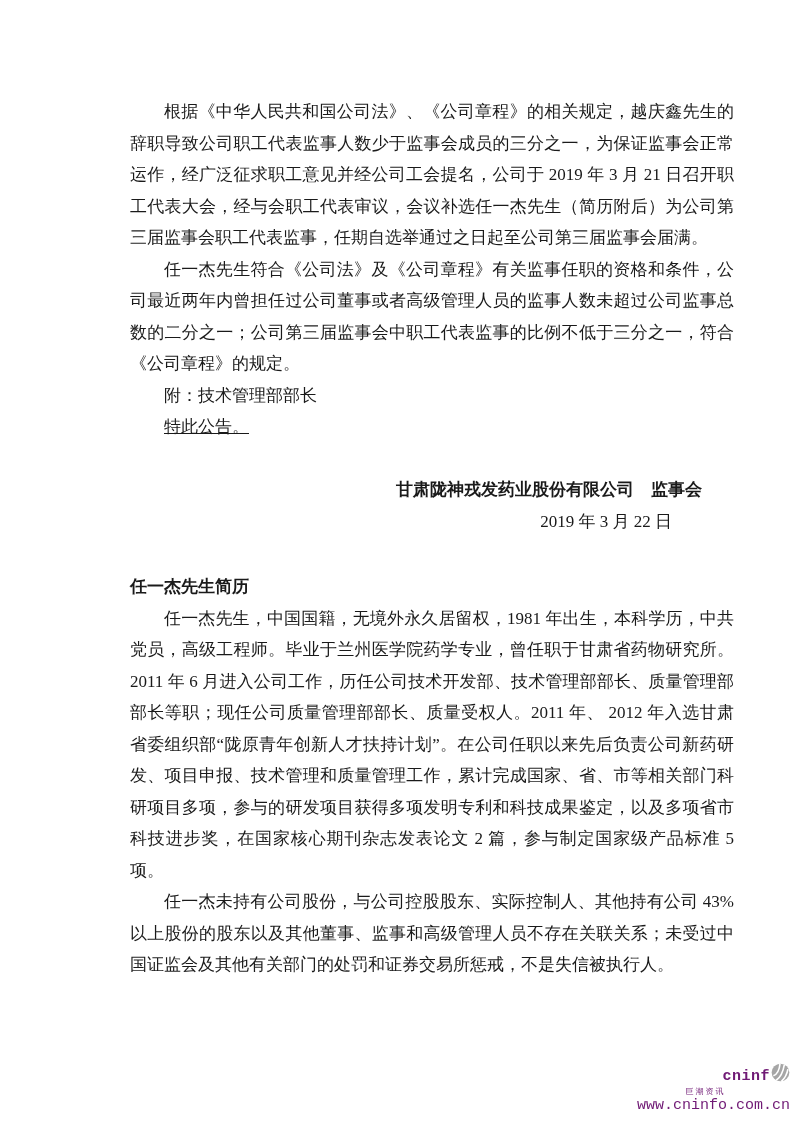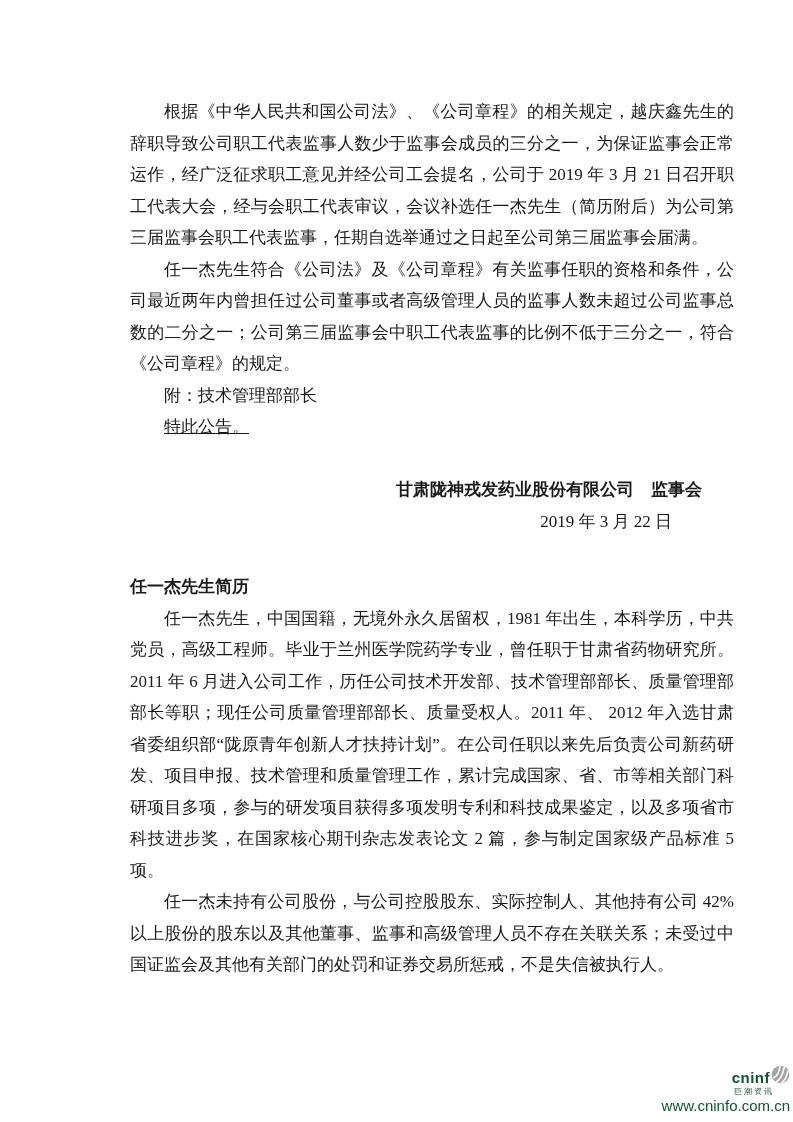--- a/index.html
+++ b/index.html
@@ -35,23 +35,23 @@
     font-size: 17px;
     font-weight: 700;
     text-align: left;
     line-height: 31.5px;
   }
   .lead-bold { font-weight: 400; }
   .watermark {
     position: absolute;
     right: 3px;
     bottom: 8px;
-    color: #14532d;
-    font-family: Liberation Sans, sans-serif;
-    text-align: right;
+    color: #701a75;
+    font-family: Liberation Mono, monospace;
+    text-align: center;
     line-height: 1.1;
   }
   .wm-row {
     display: flex;
     align-items: center;
     justify-content: flex-end;
     gap: 1px;
   }
   .wm-cninf {
     font-weight: 700;
@@ -82,21 +82,21 @@
 
     <div class="signature">
       <p class="sig-line sig-company">甘肃陇神戎发药业股份有限公司　监事会</p>
       <p class="sig-line sig-date">2019 年 3 月 22 日</p>
     </div>
 
     <h3 class="resume-heading">任一杰先生简历</h3>
 
     <p><span class="lead-bold">任一杰先生，</span><span>中国国籍，无境外永久居留权，1981 年出生，本科学历，中共党员，高级工程师。毕业于兰州医学院药学专业，曾任职于甘肃省药物研究所。2011 年 6 月进入公司工作，历任公司技术开发部、技术管理部部长、质量管理部部长等职；现任公司质量管理部部长、质量受权人。2011 年、 2012 年入选甘肃省委组织部“陇原青年创新人才扶持计划”。在公司任职以来先后负责公司新药研发、项目申报、技术管理和质量管理工作，累计完成国家、省、市等相关部门科研项目多项，参与的研发项目获得多项发明专利和科技成果鉴定，以及多项省市科技进步奖，在国家核心期刊杂志发表论文 2 篇，参与制定国家级产品标准 5 项。</span></p>
 
-    <p>任一杰未持有公司股份，与公司控股股东、实际控制人、其他持有公司 42%以上股份的股东以及其他董事、监事和高级管理人员不存在关联关系；未受过中国证监会及其他有关部门的处罚和证券交易所惩戒，不是失信被执行人。</p>
+    <p>任一杰未持有公司股份，与公司控股股东、实际控制人、其他持有公司 43%以上股份的股东以及其他董事、监事和高级管理人员不存在关联关系；未受过中国证监会及其他有关部门的处罚和证券交易所惩戒，不是失信被执行人。</p>
 
   </div>
 
   <div class="watermark">
     <div class="wm-row">
       <span class="wm-cninf">cninf</span>
       <span class="wm-swirl">
         <svg width="19" height="19" viewBox="0 0 20 20" aria-hidden="true">
           <circle cx="10" cy="10" r="9.3" fill="#a6a6a6"></circle>
           <path d="M2.5 13.5 C 6.5 12, 8.8 7.5, 9.5 0.8" stroke="#ffffff" stroke-width="1.7" fill="none"></path>

